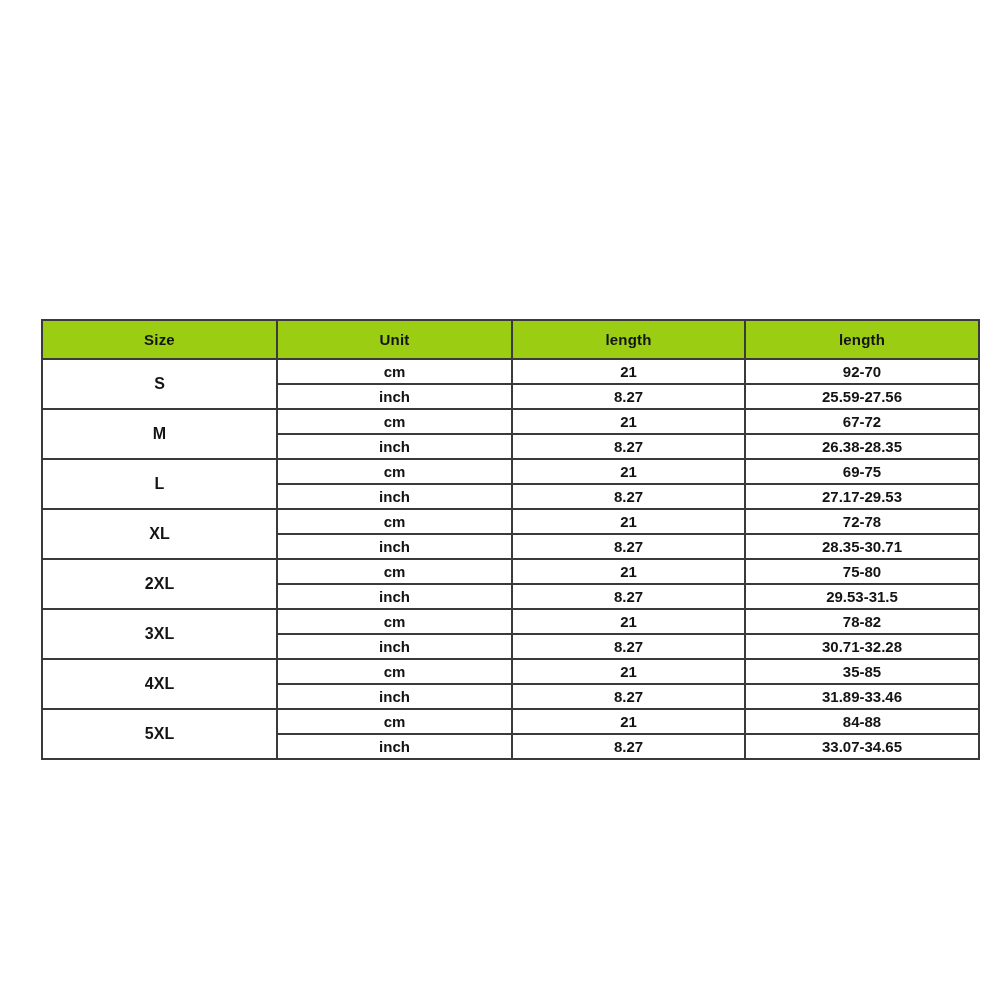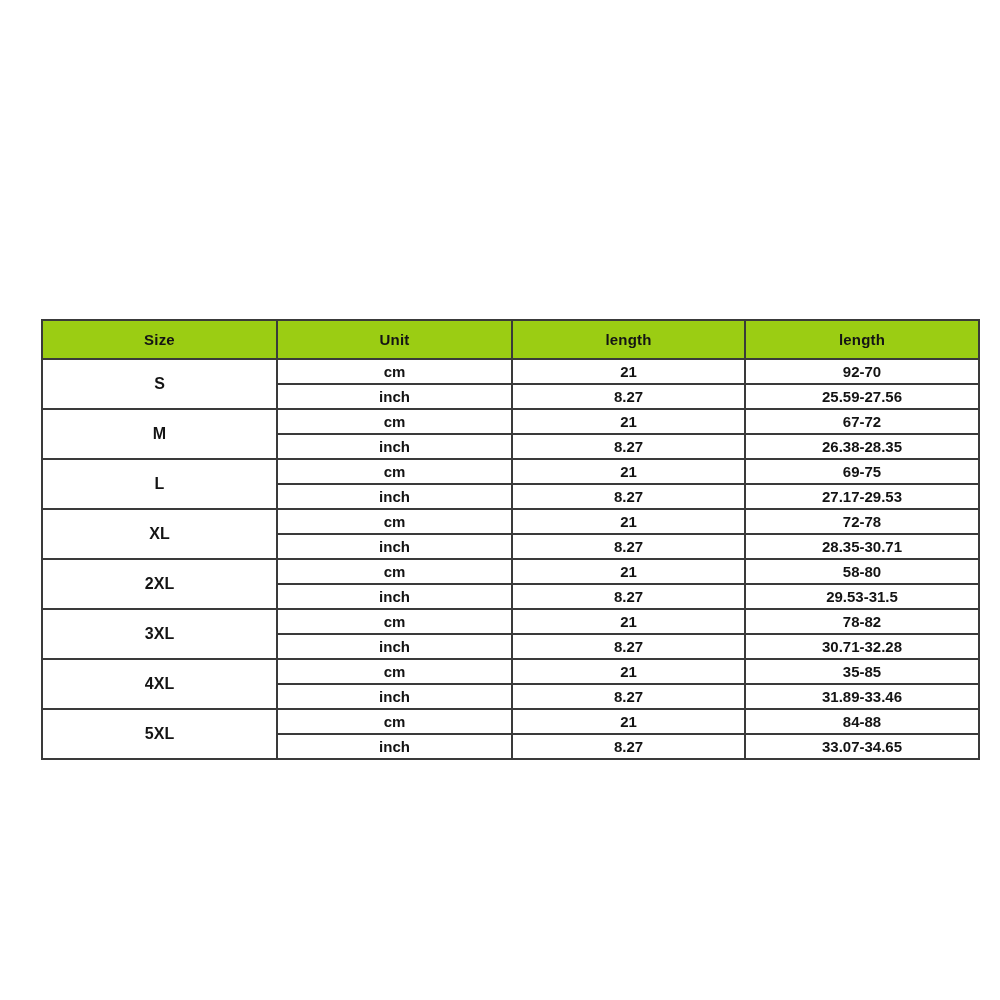--- a/index.html
+++ b/index.html
@@ -125,21 +125,21 @@
         </tr>
         <tr>
           <td>inch</td>
           <td>8.27</td>
           <td>28.35-30.71</td>
         </tr>
         <tr>
           <td class="size-cell" rowspan="2">2XL</td>
           <td>cm</td>
           <td>21</td>
-          <td>58-80</td>
+          <td>75-80</td>
         </tr>
         <tr>
           <td>inch</td>
           <td>8.27</td>
           <td>29.53-31.5</td>
         </tr>
         <tr>
           <td class="size-cell" rowspan="2">3XL</td>
           <td>cm</td>
           <td>21</td>

